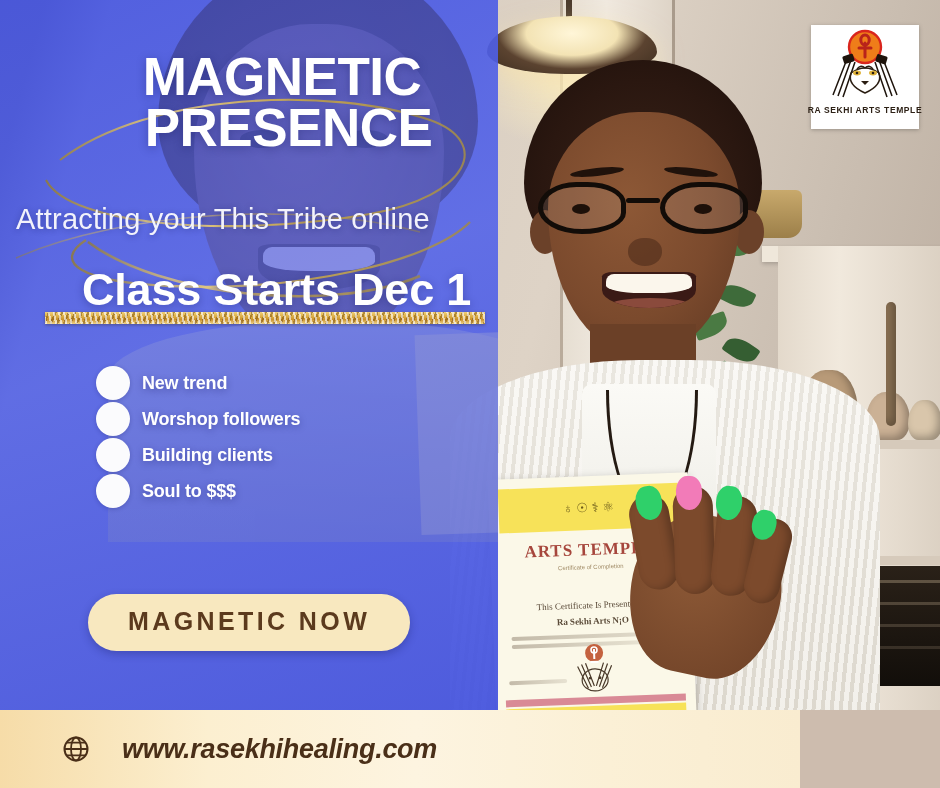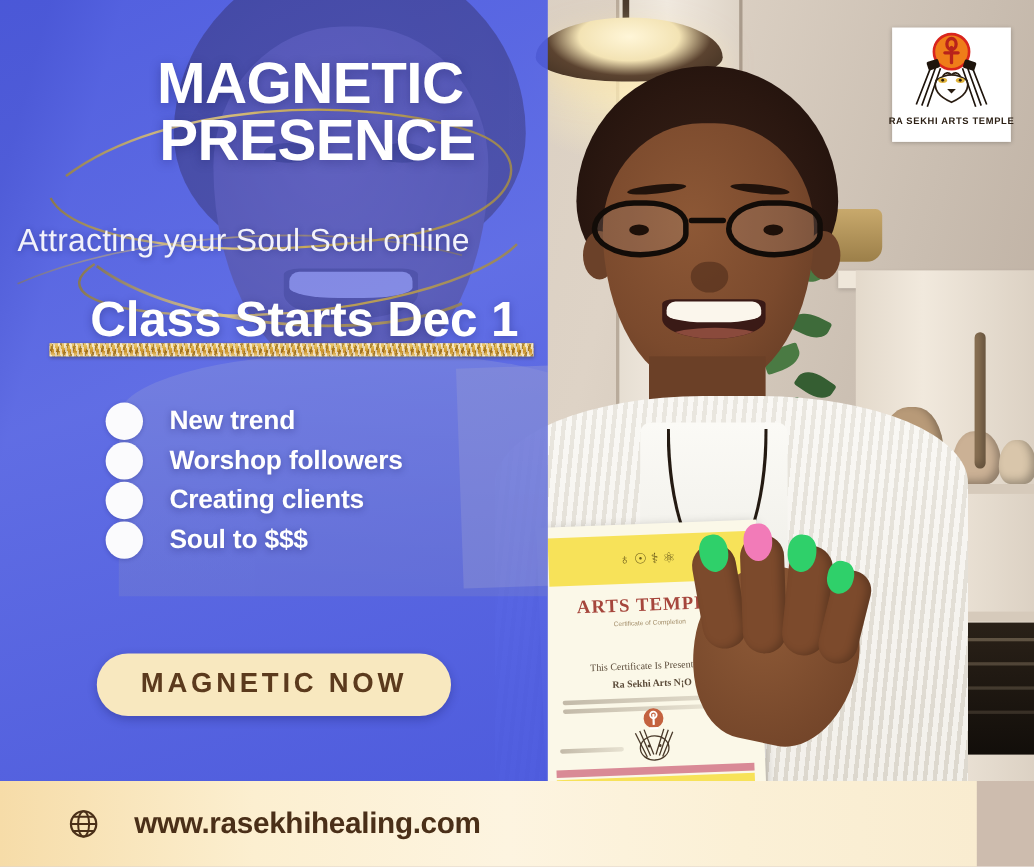--- a/index.html
+++ b/index.html
@@ -309,21 +309,21 @@
   }
   .bullet-row {
     display:flex; align-items:center; height:34px; margin-bottom:2px;
   }
   .dot {
     width:34px; height:34px; border-radius:50%;
     background:#fbfbfd; flex:0 0 34px;
     box-shadow:0 1px 4px rgba(20,24,90,.25);
   }
   .bullet-label {
-    margin-left:24px; color:#ffffff; font-weight:700; font-size:24px;
+    margin-left:12px; color:#ffffff; font-weight:700; font-size:18px;
     letter-spacing:-.2px; white-space:nowrap;
     text-shadow:0 2px 7px rgba(20,24,90,.35);
   }
 
   .register-btn {
     position:absolute; left:88px; top:594px;
     padding:13px 40px 15px; border:none; cursor:pointer;
     background:#f8e8bf; border-radius:34px;
     color:#5b3a1d; font-weight:700; font-size:25px; letter-spacing:3.4px;
     font-family:"Liberation Sans", sans-serif;
@@ -339,23 +339,23 @@
   }
   .logo-mark { width:96px; height:76px; }
   .logo-text {
     font-family:"Liberation Sans", sans-serif;
     font-size:8.5px; font-weight:700; letter-spacing:.6px;
     color:#2d2116; white-space:nowrap;
   }
 
   
   .footer {
-    position:absolute; left:0; bottom:0; width:888px; height:78px;
+    position:absolute; left:0; bottom:0; width:800px; height:78px;
     background:linear-gradient(90deg,#f6dca8 0%,#fcefd0 26%,#fdf4e0 52%,#fbf0d6 76%,#f9ecd0 100%);
-    display:flex; align-items:center;
+    display:flex; align-items:center;font-style:italic;
   }
   .globe-icon {
     position:absolute; left:62px; top:50%; transform:translateY(-50%);
     width:28px; height:28px;
   }
   .site-url {
     position:absolute; left:122px; top:50%; transform:translateY(-50%);
     color:#4a2f18; font-weight:700; font-size:27px; letter-spacing:-.3px;
     font-family:"Liberation Sans", sans-serif;
   }
@@ -495,38 +495,38 @@
       <path d="M470 222 C 430 262, 300 292, 170 286 C 80 282, 52 262, 86 240" fill="none" stroke="url(#gs)" stroke-width="2.3" opacity=".9"></path>
       <path d="M88 242 C 160 296, 330 314, 420 276" fill="none" stroke="url(#gs)" stroke-width="2.6" opacity=".85"></path>
       <path d="M16 258 C 120 212, 300 200, 420 232" fill="none" stroke="url(#gs)" stroke-width="1.5" opacity=".55"></path>
     </svg>
 
     <div class="headline">
       <span>MAGNETIC</span>
       <span class="l2">PRESENCE</span>
     </div>
 
-    <div class="subtitle">Attracting your Soul Soul online</div>
+    <div class="subtitle">Attracting your This Tribe online</div>
 
     <div class="class-date">Class Starts Dec 1</div>
 
     <div class="gold-bar"></div>
 
     <div class="bullets">
       <div class="bullet-row">
         <span class="dot"></span>
         <span class="bullet-label">New trend</span>
       </div>
       <div class="bullet-row">
         <span class="dot"></span>
         <span class="bullet-label">Worshop followers</span>
       </div>
       <div class="bullet-row">
         <span class="dot"></span>
-        <span class="bullet-label">Creating clients</span>
+        <span class="bullet-label">Building clients</span>
       </div>
       <div class="bullet-row">
         <span class="dot"></span>
         <span class="bullet-label">Soul to $$$</span>
       </div>
     </div>
   </div>
 
   <button class="register-btn">MAGNETIC NOW</button>
 

